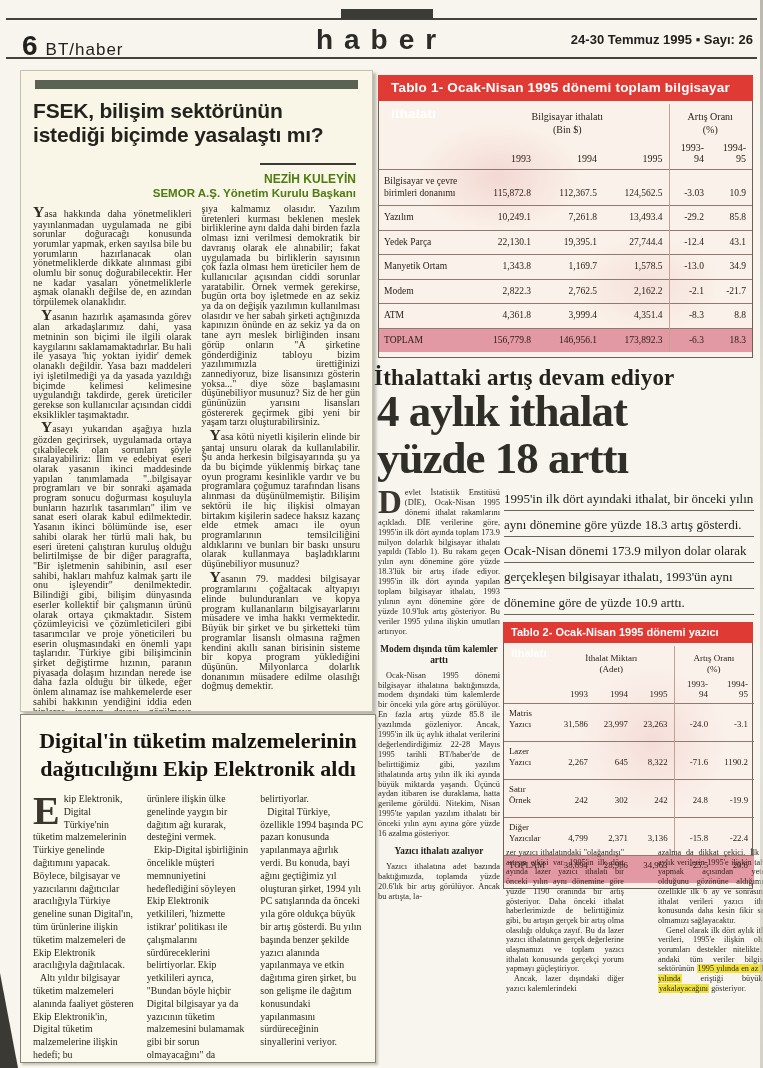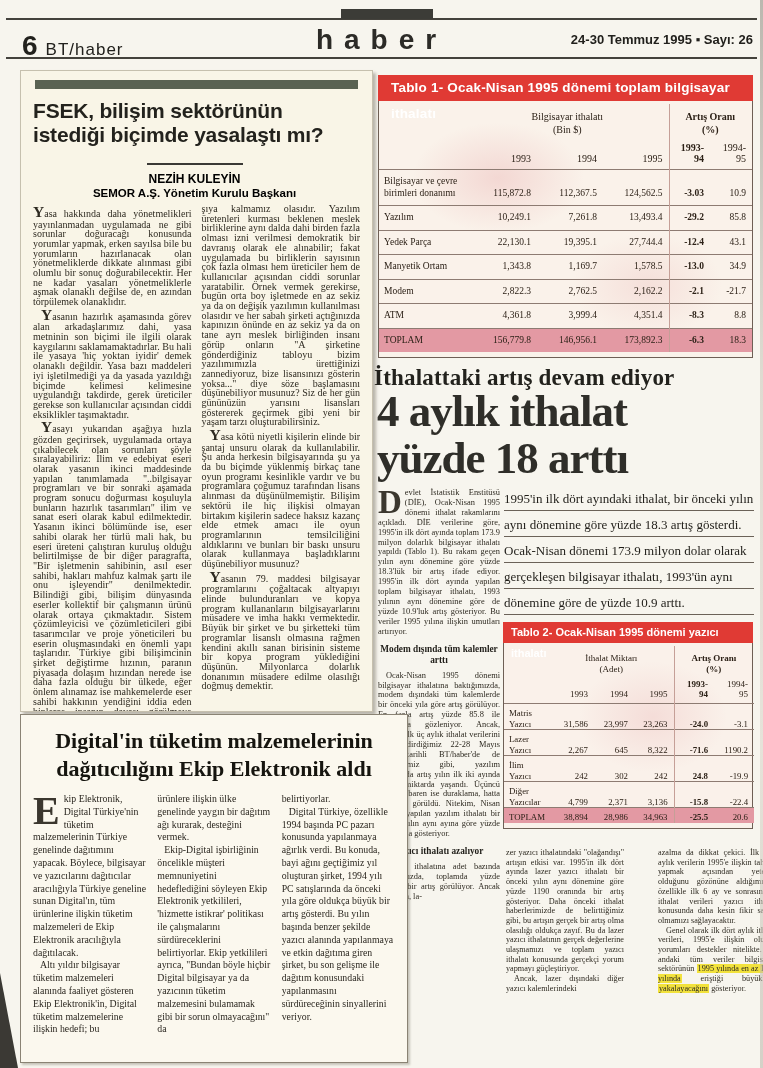--- a/index.html
+++ b/index.html
@@ -17,21 +17,21 @@
   .mast-left .brand{font:17px/17px "Liberation Sans",sans-serif;letter-spacing:1px;margin-left:4px;}
   .mast-center{position:absolute;left:0;right:0;top:26px;text-align:center;
     font:bold 28px/28px "Liberation Sans",sans-serif;letter-spacing:11px;color:#2c2b27;}
   .mast-right{position:absolute;right:10px;top:33px;font:bold 13px/14px "Liberation Sans",sans-serif;color:#22211d;}
 
   
   .fsek{position:absolute;left:20px;top:70px;width:353px;height:642px;background:#f9f5e7;
     border:1px solid #c6c0ae;box-shadow:3px 3px 3px rgba(110,105,90,.45);padding:9px 12px 0 12px;overflow:hidden;}
   .fsek-bar{height:9px;background:#5a6252;margin:0 2px 10px 2px;}
   .fsek-title{font:bold 21px/24px "Liberation Sans",sans-serif;color:#23221d;letter-spacing:-.2px;}
-  .fsek-byline{text-align:center;margin:7px 4px 4px 0;font-family:"Liberation Sans",sans-serif;color:#000000;}
+  .fsek-byline{text-align:right;margin:7px 4px 4px 0;font-family:"Liberation Sans",sans-serif;color:#4d7c0f;}
   .byline-rule{display:inline-block;width:96px;height:2px;background:#3a3935;margin-bottom:3px;}
   .byline-name{display:block;font:bold 12px/14px "Liberation Sans",sans-serif;}
   .byline-role{display:block;font:bold 11.5px/14px "Liberation Sans",sans-serif;}
   .fsek-cols{display:flex;gap:10px;margin-top:4px;}
   .smallcol{flex:1;font-size:10px;line-height:9.7px;text-align:justify;color:#2e2a21;}
   .para{margin:0;text-indent:8px;}
   .para:first-child,.para.has-drop{text-indent:0;}
   .cap::first-letter{font-weight:bold;font-size:1.55em;line-height:1;}
   .subhead{font-weight:bold;text-align:center;font-size:9.3px;line-height:11px;margin:7px 2px 5px;color:#211f1a;}
   .dropcap{float:left;font-weight:bold;font-size:33px;line-height:27px;padding:1px 3px 0 0;color:#3b372e;}
@@ -52,41 +52,41 @@
   .news-table{width:100%;border-collapse:collapse;color:#2c2117;table-layout:fixed;}
   .news-table th,.news-table td{font-weight:normal;padding:2px 6px 2px 5px;vertical-align:bottom;}
   .news-table .num{text-align:right;}
   .news-table .lbl{text-align:left;}
   .news-table thead .grp{text-align:center;padding-top:7px;}
   .t1 .news-table thead .grp{font-size:10px;line-height:12.5px;}
   .t2 .news-table thead .grp{font-size:9px;line-height:11px;}
   .t1 .news-table thead .yr th{font-size:10px;padding-bottom:5px;padding-top:4px;}
   .t2 .news-table thead .yr th,.t2 .news-table tr.yr th{font-size:9px;padding-bottom:4px;padding-top:2px;}
   .t1 .news-table tbody td{font-size:9.5px;line-height:11.5px;padding-top:6px;padding-bottom:6px;}
-  .t2 .news-table tbody td{font-size:8.8px;line-height:10.5px;padding-top:4px;padding-bottom:0;}
+  .t2 .news-table tbody td{font-size:8.8px;line-height:10.5px;padding-top:4px;padding-bottom:12px;}
   .news-table tbody tr{border-top:1px solid #8d7b72;}
-  .news-table .vdiv{border-left:1px solid #c59f97;font-weight:bold;}
+  .news-table .vdiv{border-left:1px solid #c59f97;}
   .news-table tr.total{background:#e399a3;}
 
   
   .kicker{position:absolute;left:374px;top:366px;font:bold 23px/24px "Liberation Serif",serif;color:#23221d;letter-spacing:.2px;}
   .headline{position:absolute;left:377px;top:388px;font-weight:bold;font-size:45px;line-height:47px;
     color:#2f2e29;letter-spacing:-1px;font-family:"Liberation Serif",serif;}
   .lead-col{position:absolute;left:378px;top:488px;width:122px;height:574px;overflow:hidden;}
   .lead-col .smallcol2{font-size:8.4px;line-height:9.9px;text-align:justify;color:#2e2a21;}
   .pullquote{position:absolute;left:504px;top:486px;width:250px;font-size:13px;line-height:26px;color:#201e19;
     background:repeating-linear-gradient(to bottom,transparent 0 24px,#6b6258 24px 25px,transparent 25px 26px);}
   .bcol{position:absolute;top:848px;height:214px;overflow:hidden;font-size:8.2px;line-height:9.7px;
     text-align:justify;color:#2e2a21;}
   .bcol.left{left:506px;width:118px;}
   .bcol.right{left:658px;width:119px;}
   mark{background:#f2e23c;color:inherit;padding:0 1px;}
 
   
-  .digital{position:absolute;left:20px;top:714px;width:388px;height:349px;background:#fbf8ee;
+  .digital{position:absolute;left:20px;top:714px;width:356px;height:349px;background:#fbf8ee;
     border:1px solid #8a8374;box-shadow:2px 2px 2px rgba(110,105,90,.35);padding:10px 12px;overflow:hidden;}
   .digital-title{font:bold 22px/28px "Liberation Serif",serif;text-align:center;color:#16150f;margin:2px 0 10px;}
   .digital-cols{display:flex;gap:11px;}
   .digital-col{flex:1;font-size:9.8px;line-height:12.8px;color:#2a261f;text-align:left;}
   .digital-col .para{text-indent:7px;margin:0;}
   .digital-col .para:first-child,.digital-col .para.has-drop{text-indent:0;}
   .digital .dropcap{font-size:40px;line-height:34px;padding-right:4px;}
 
   
   .corner-shade{position:absolute;left:0;bottom:0;width:0;height:0;
@@ -279,21 +279,21 @@
             </tr>
             <tr>
               <td class="lbl">Lazer Yazıcı</td>
               <td class="num">2,267</td>
               <td class="num">645</td>
               <td class="num">8,322</td>
               <td class="num vdiv">-71.6</td>
               <td class="num">1190.2</td>
             </tr>
             <tr>
-              <td class="lbl">İlim Yazıcı</td>
+              <td class="lbl">Satır Örnek</td>
               <td class="num">242</td>
               <td class="num">302</td>
               <td class="num">242</td>
               <td class="num vdiv">24.8</td>
               <td class="num">-19.9</td>
             </tr>
             <tr>
               <td class="lbl">Diğer Yazıcılar</td>
               <td class="num">4,799</td>
               <td class="num">2,371</td>

